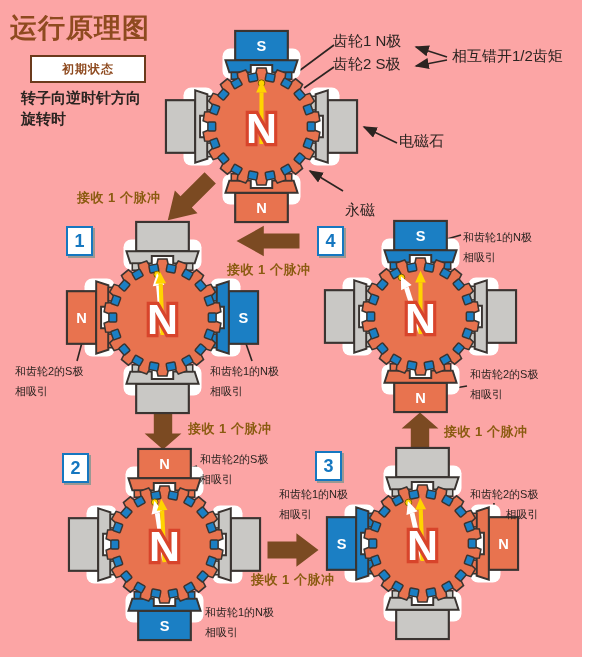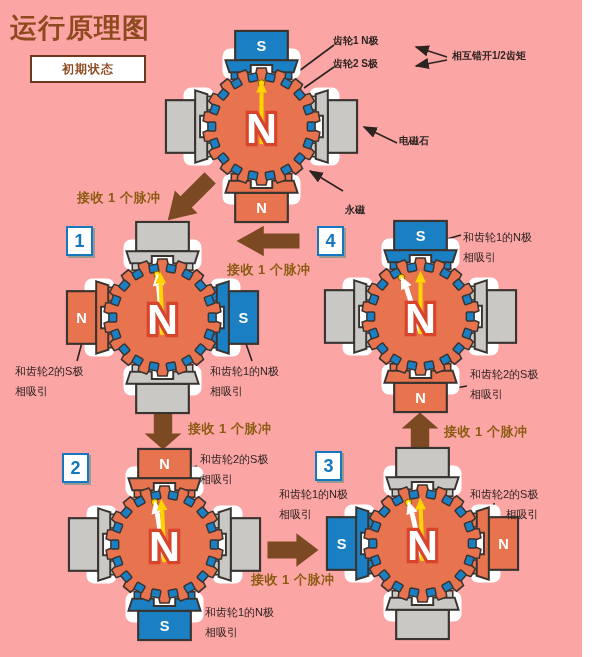--- a/index.html
+++ b/index.html
@@ -19,21 +19,21 @@
     left:30px;top:55px;width:112px;height:24px;
     background:#FFFFFF;border:2px solid #6B3A1C;
     display:flex;align-items:center;justify-content:center;
     font-size:12px;font-weight:bold;color:#8E4A1F;letter-spacing:1px;
   }
   .desc{
     left:21px;top:87px;
     font-size:15px;font-weight:600;color:#2B2421;line-height:21px;
   }
   .note{
-    font-size:10px;font-weight:700;color:#2B2421;line-height:20px;white-space:nowrap;
+    font-size:15px;font-weight:400;color:#2B2421;line-height:20px;white-space:nowrap;
   }
   .attract{
     font-size:11px;font-weight:500;color:#2B2421;line-height:20px;white-space:nowrap;
   }
   .attract.right-align div:last-child{text-align:right;}
   .pulse{
     font-size:13px;font-weight:bold;color:#8A5B10;white-space:nowrap;letter-spacing:0.5px;
   }
   .badge{
     width:23px;height:26px;background:#FFFFFF;
@@ -77,20 +77,24 @@
       <polygon points="-30,-8 4,-8 4,-16 30,0 4,16 4,8 -30,8" transform="translate(268,241) rotate(180) scale(1.05,0.95)"></polygon>
       <polygon points="-30,-8 4,-8 4,-16 30,0 4,16 4,8 -30,8" transform="translate(163,431) rotate(90) scale(0.62,1.15)"></polygon>
       <polygon points="-30,-8 4,-8 4,-16 30,0 4,16 4,8 -30,8" transform="translate(420,431) rotate(-90) scale(0.62,1.15)"></polygon>
       <polygon points="-30,-8 4,-8 4,-16 30,0 4,16 4,8 -30,8" transform="translate(293,550) scale(0.85,1.05)"></polygon>
     </g>
   </svg>
 
   <div id="title" class="abs">运行原理图</div>
   <div id="init-box" class="abs">
     <span>初期状态</span>
+  </div>
+  <div class="abs desc">
+    <div>转子向逆时针方向</div>
+    <div>旋转时</div>
   </div>
 
   <div class="abs note" style="left:333px;top:31px;">齿轮1 N极</div>
   <div class="abs note" style="left:333px;top:54px;">齿轮2 S极</div>
   <div class="abs note" style="left:452px;top:46px;">相互错开1/2齿矩</div>
   <div class="abs note" style="left:399px;top:131px;">电磁石</div>
   <div class="abs note" style="left:345px;top:200px;">永磁</div>
 
   <div class="abs motor" style="left:164px;top:29px;">
       <svg viewBox="0 0 200 200">

